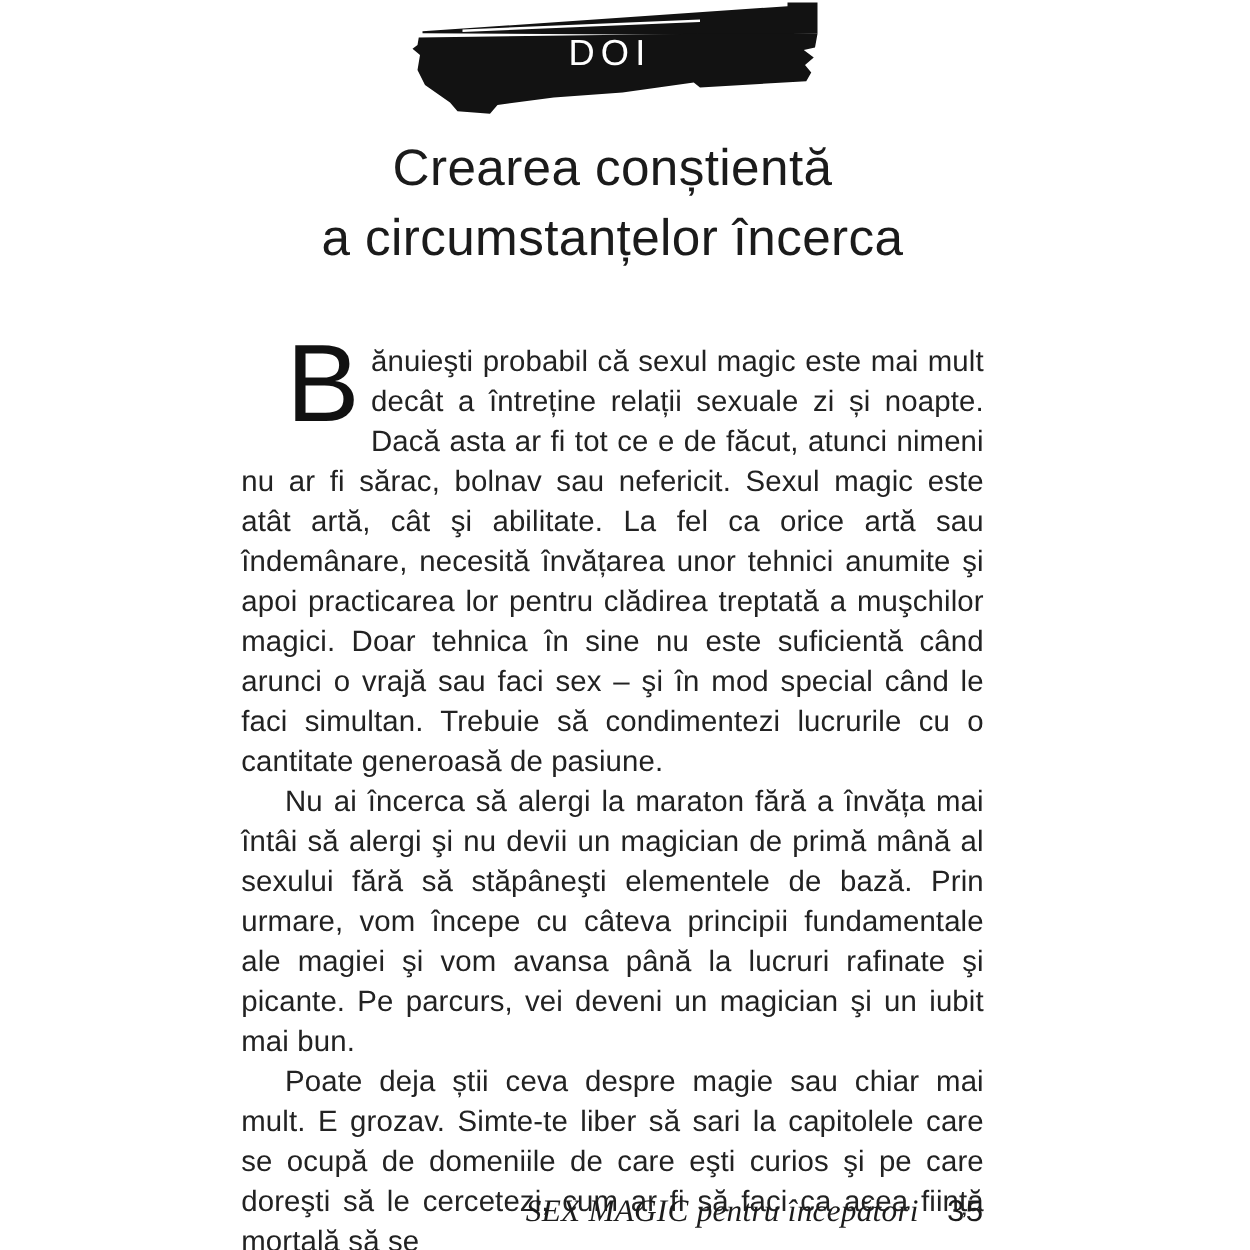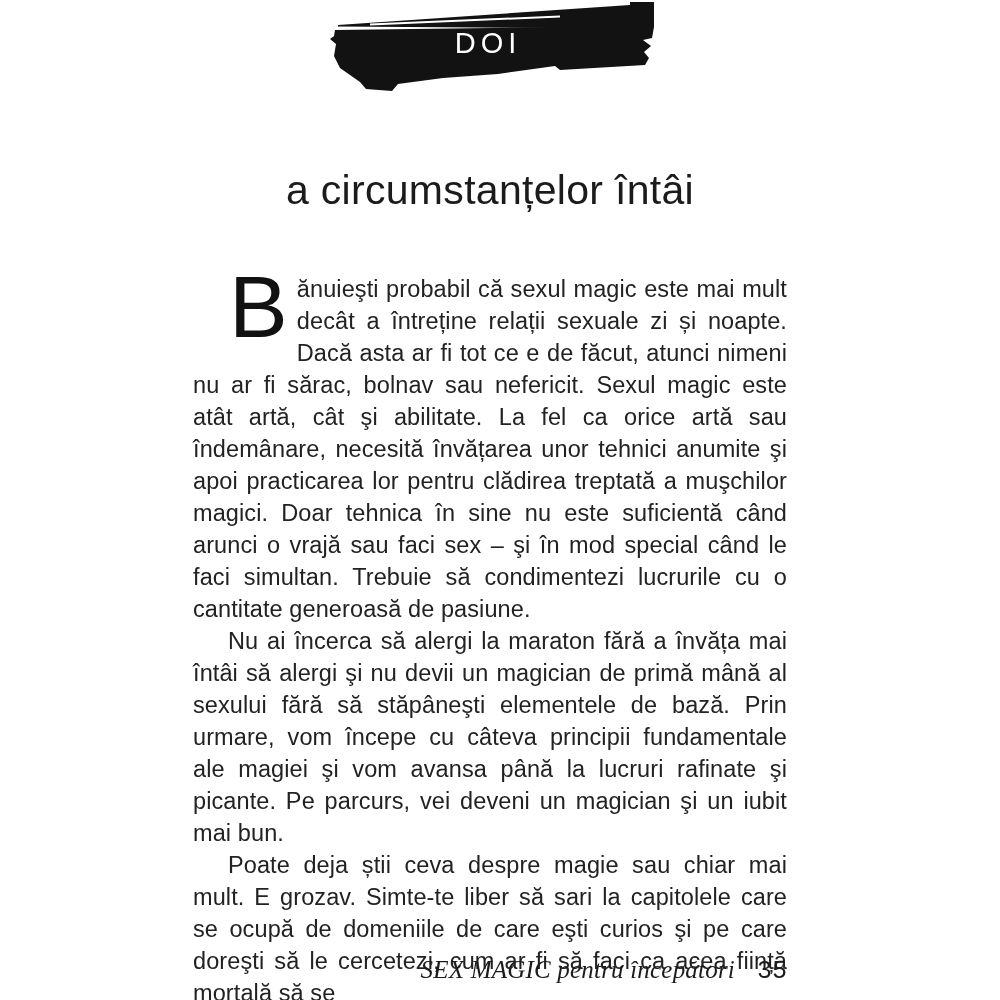--- a/index.html
+++ b/index.html
@@ -118,22 +118,22 @@
       <polygon fill="#121212" points="17,30 242,27 336,27 334,38 325,40 333,46 326,52 331,58 327,65
                 242,70 237,66 180,74 125,78 80,84 74,91 48,89 42,82 22,68
                 16,56 18,44 12,39 16,36"></polygon>
 
       <polygon fill="#ffffff" points="52,23.5 242,15.5 242,17.5 52,25.5"></polygon>
     </svg>
     <div class="banner-label">DOI</div>
   </div>
 
   <h1 class="chapter-title">
-    <br>
-    <span>a circumstanțelor întâi</span>
+    <span>Crearea conștientă</span><br>
+    <span>a circumstanțelor încerca</span>
   </h1>
 
   <div class="body-text">
     <p>
       <span class="dropcap">B</span><span>ănuieşti probabil că sexul magic este mai mult decât a întreține relații sexuale zi și noapte. Dacă asta ar fi tot ce e de făcut, atunci nimeni nu ar fi sărac, bolnav sau nefericit. Sexul magic este atât artă, cât şi abilitate. La fel ca orice artă sau îndemânare, necesită învățarea unor tehnici anumite şi apoi practicarea lor pentru clădirea treptată a muşchilor magici. Doar tehnica în sine nu este suficientă când arunci o vrajă sau faci sex – şi în mod special când le faci simultan. Trebuie să condimentezi lucrurile cu o cantitate generoasă de pasiune.</span>
     </p>
     <p class="indented">Nu ai încerca să alergi la maraton fără a învăța mai întâi să alergi şi nu devii un magician de primă mână al sexului fără să stăpâneşti elementele de bază. Prin urmare, vom începe cu câteva principii fundamentale ale magiei şi vom avansa până la lucruri rafinate şi picante. Pe parcurs, vei deveni un magician şi un iubit mai bun.</p>
     <p class="indented">Poate deja știi ceva despre magie sau chiar mai mult. E grozav. Simte-te liber să sari la capitolele care se ocupă de domeniile de care eşti curios şi pe care doreşti să le cercetezi, cum ar fi să faci ca acea ființă mortală să se</p>
   </div>
 

